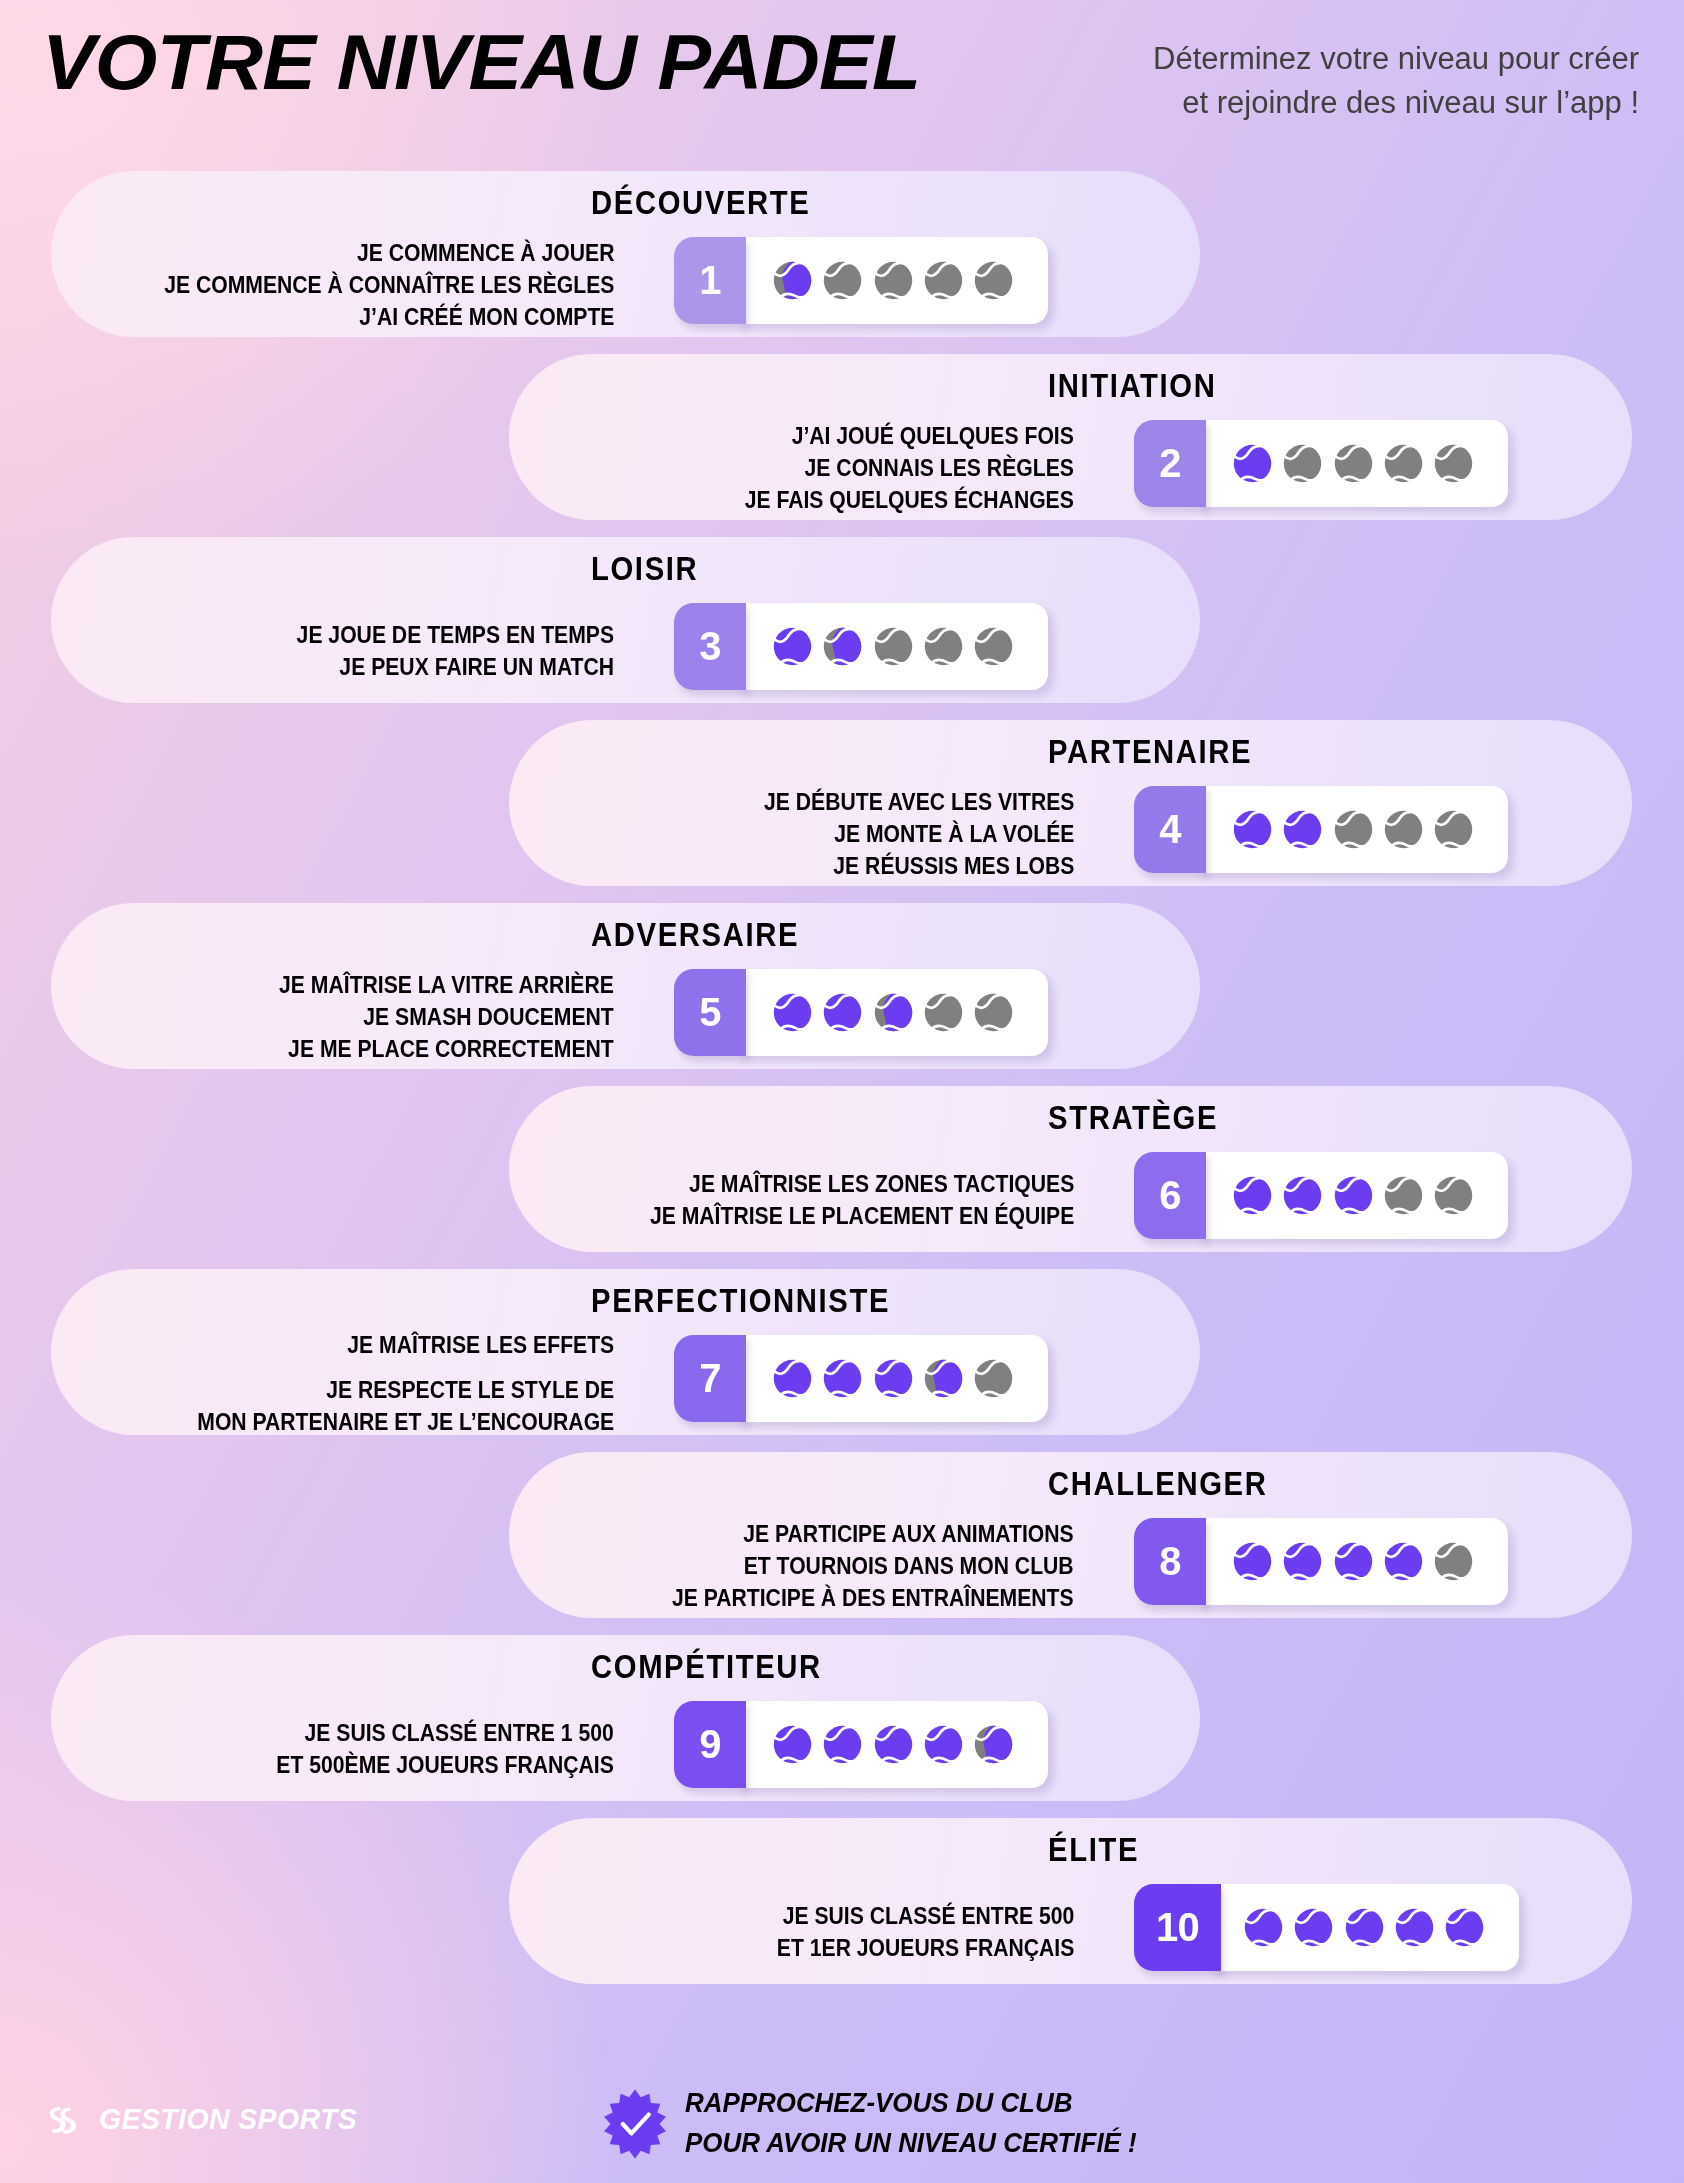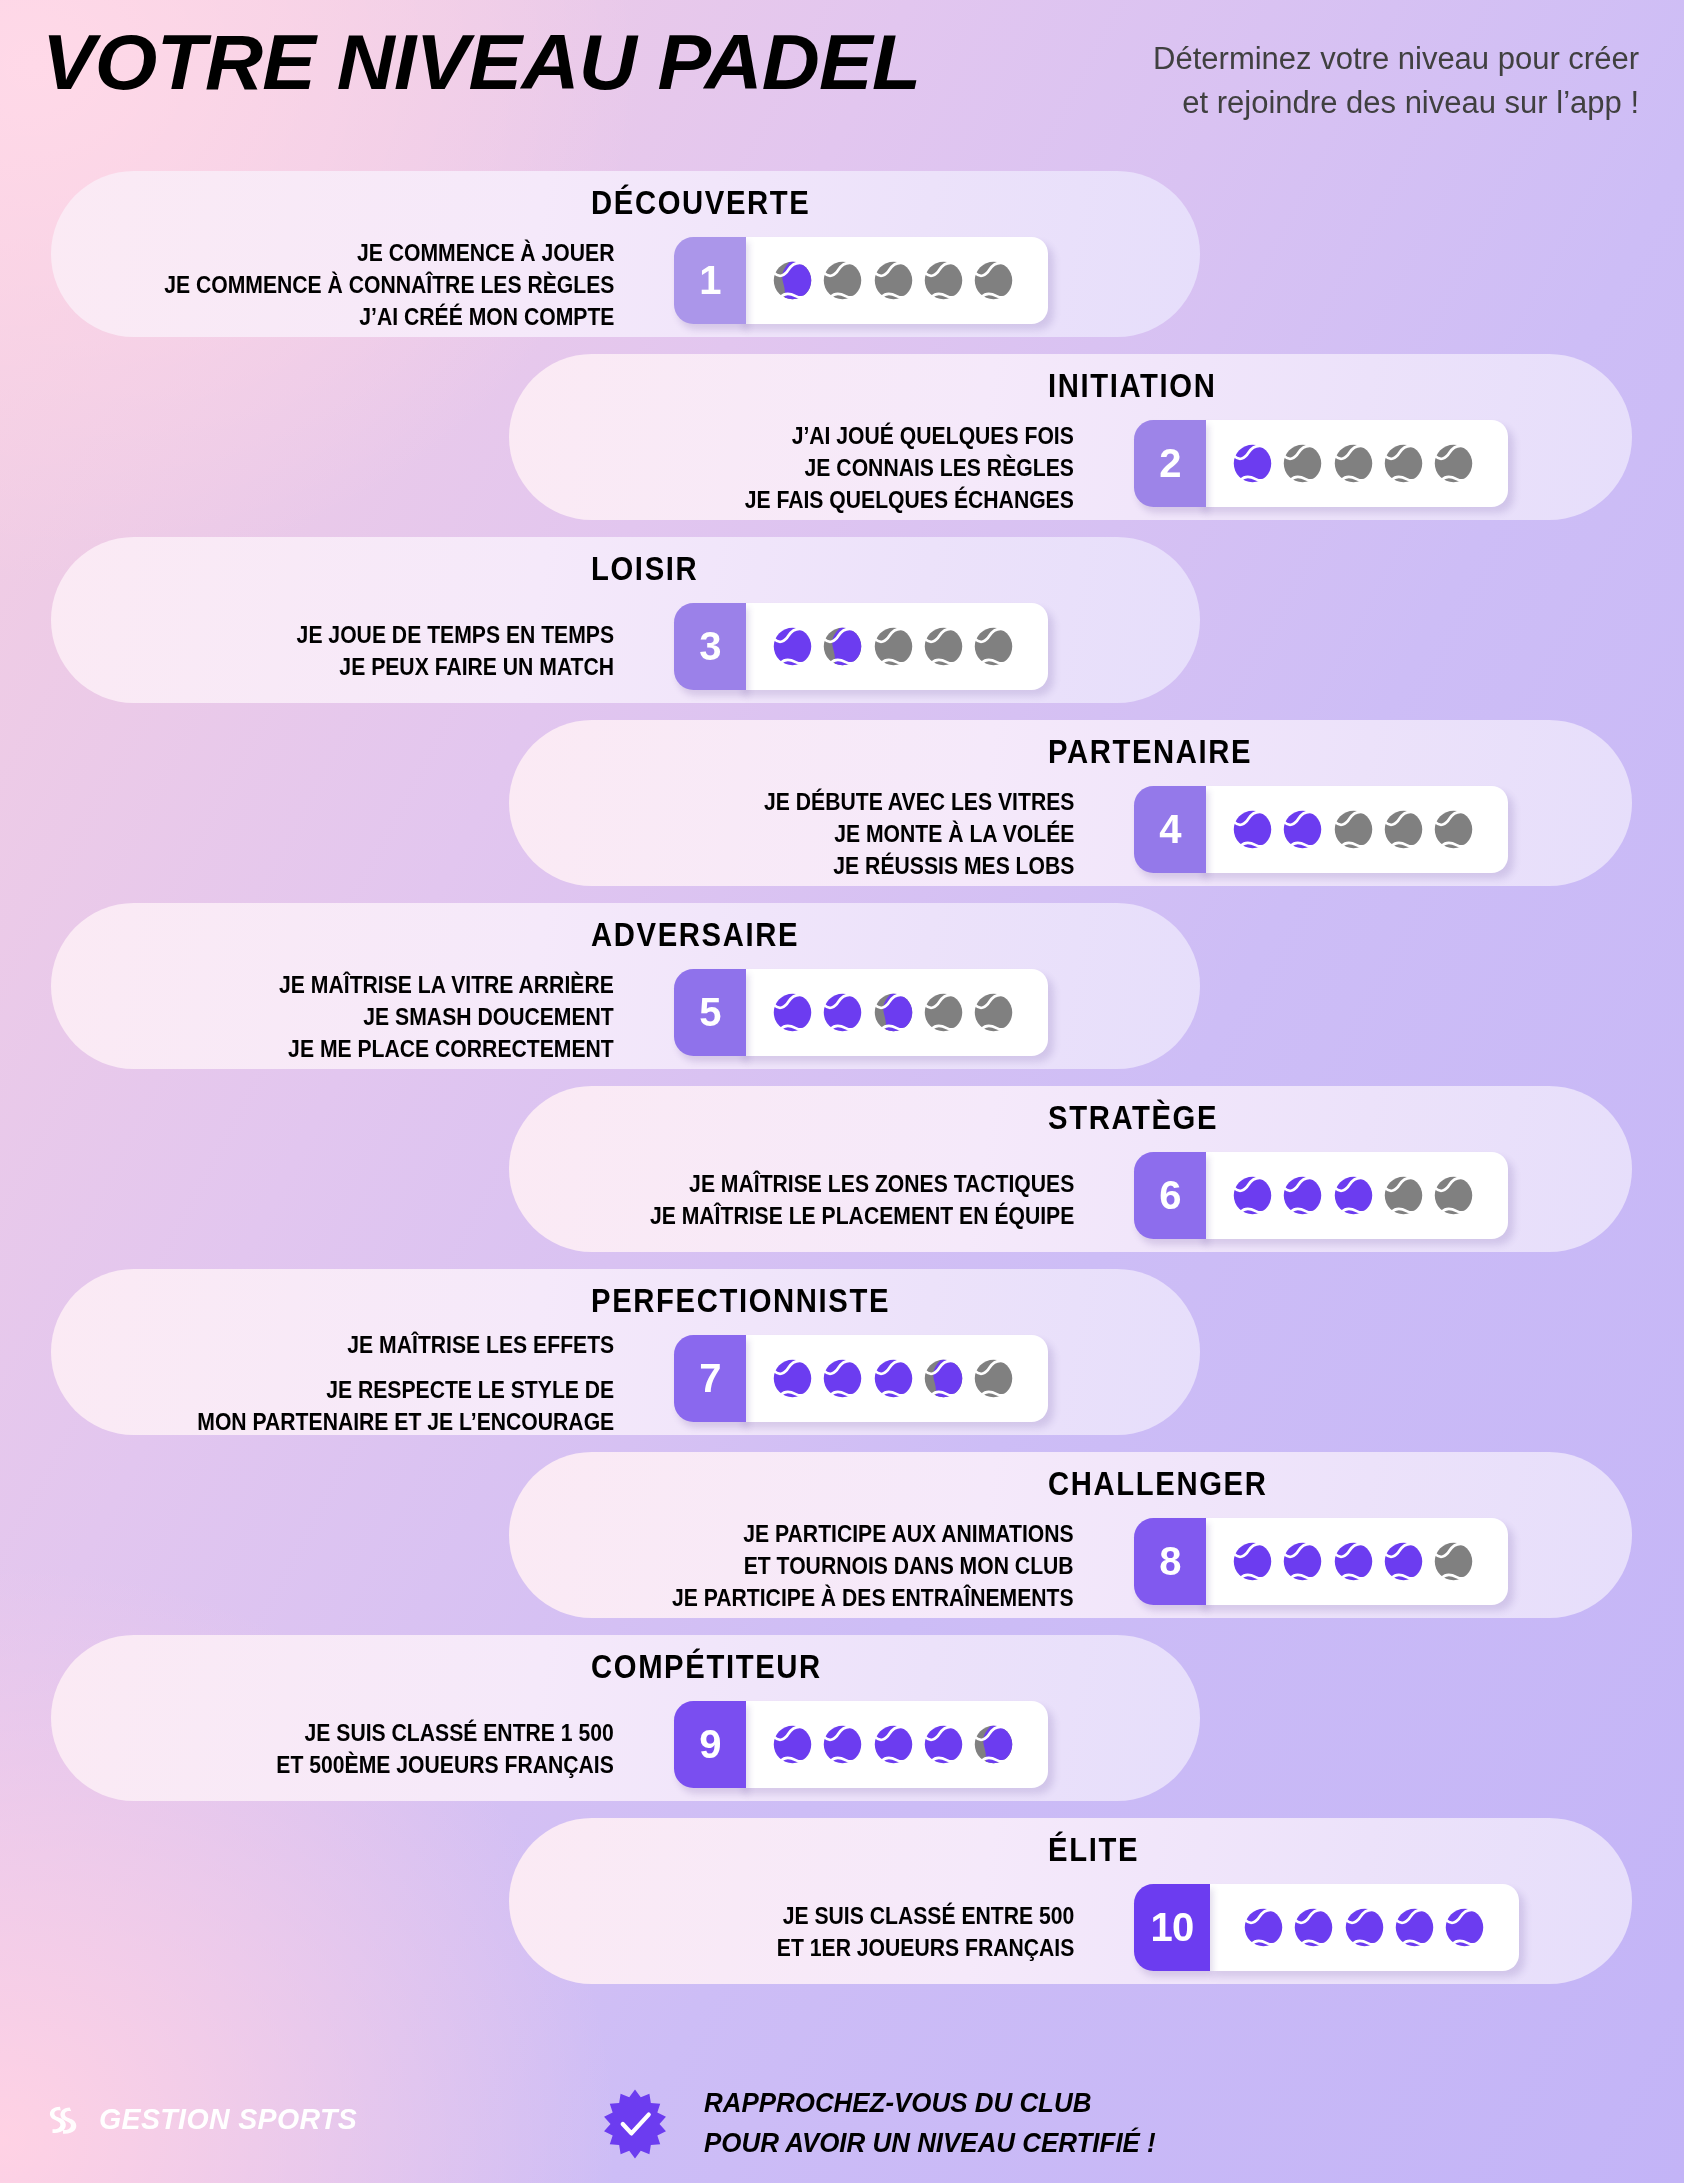--- a/index.html
+++ b/index.html
@@ -68,21 +68,21 @@
   .numtab{
     position:absolute; left:0; top:0;
     width:72px; height:87px;
     border-radius:19.5px 0 0 19.5px;
     display:flex; align-items:center; justify-content:center;
     color:#ffffff; font-size:40px; font-weight:bold;
     letter-spacing:-0.7px;
     box-shadow:3px 5.2px 6.7px rgba(90,60,150,.17);
     z-index:2;
   }
-  .numtab.wide{ width:76px; }
+  .numtab.wide{ width:87px; }
 
   .panel{
     position:absolute; top:0; left:64px;
     height:87px; width:310px;
     background:#ffffff;
     border-radius:0 16.5px 16.5px 0;
     box-shadow:5.2px 6px 7.5px rgba(90,60,150,.16);
     display:flex; align-items:center; justify-content:center;
     gap:11.2px; padding:0 15px;
     z-index:1;
@@ -97,21 +97,21 @@
     position:absolute; left:45px; top:46px;
     display:flex; align-items:center; gap:21px;
   }
   .logo-mark{ width:33px; height:33px; display:block; }
   .logo-text{
     color:#ffffff; font-size:30px; font-weight:bold;
     font-style:italic; letter-spacing:0.4px;
     transform:scaleX(.95); transform-origin:left center;
     white-space:nowrap;
   }
-  .cta{ position:absolute; left:599px; top:28.4px; display:flex; align-items:center; gap:33px; }
+  .cta{ position:absolute; left:599px; top:28.4px; display:flex; align-items:center; gap:14px; }
   .cta-badge{ width:72px; height:72px; display:block; flex:0 0 auto; }
   .cta-text{
     color:#000; font-size:27px; font-weight:bold; font-style:italic;
     line-height:1.45; white-space:nowrap;
     transform:scaleX(.96); transform-origin:left center;
   }
   .cta-text div{ display:block; }
 </style>
 </head>
 <body>

